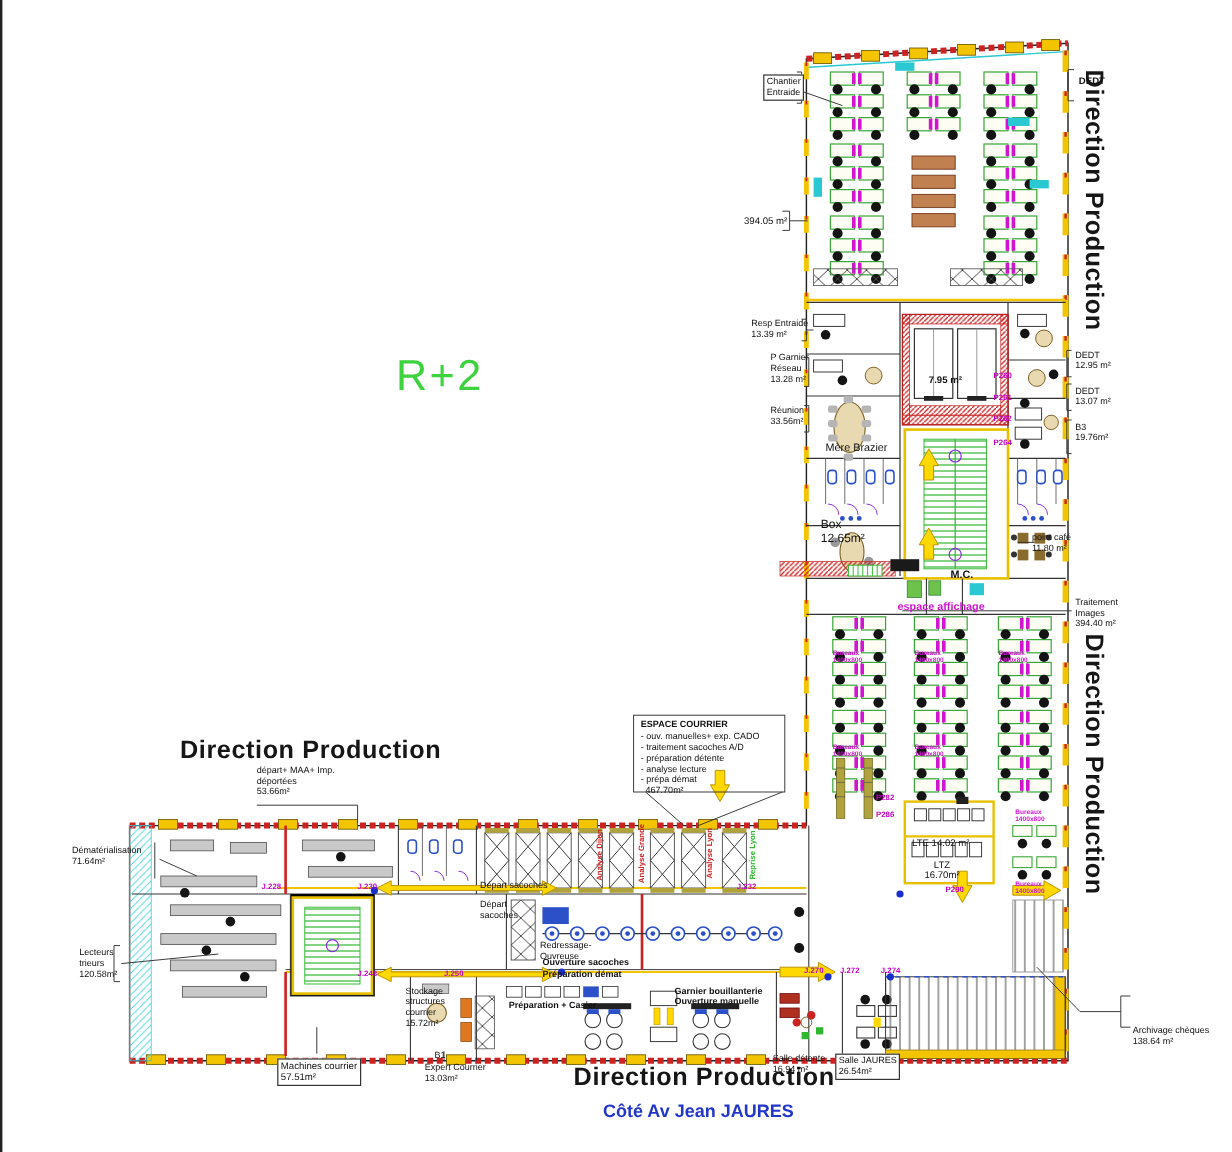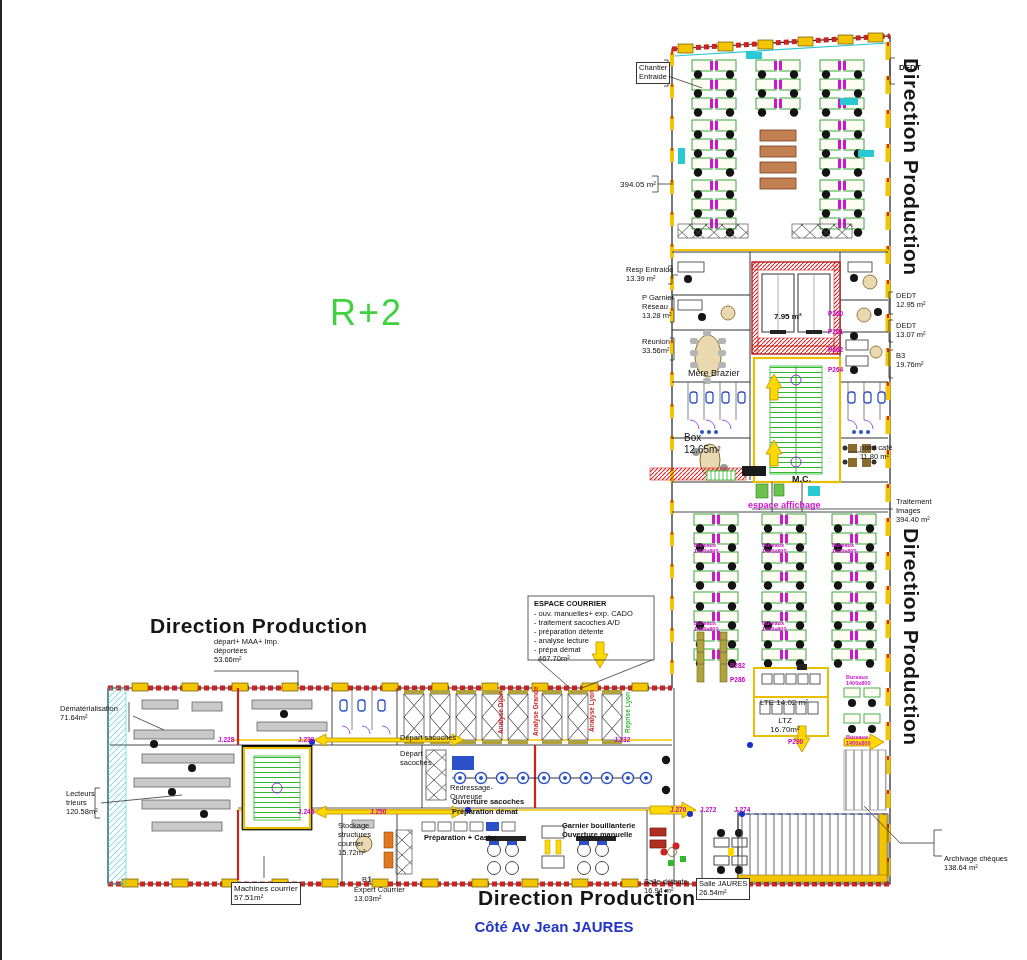--- a/index.html
+++ b/index.html
@@ -476,21 +476,21 @@
   <path d="M940,830 h-8 v26 h8 M932,843 H898 L862,806"></path>
 </g>
 </svg>
 
 <div class="lbl green-big" style="left:328px;top:292px;">R+2</div>
 
 <div class="lbl big vtitle" style="left:921px;top:58px;">Direction Production</div>
 <div class="lbl big vtitle" style="left:921px;top:528px;">Direction Production</div>
 <div class="lbl big" style="left:148px;top:614px;">Direction Production</div>
 <div class="lbl big" style="left:476px;top:886px;">Direction Production</div>
-<div class="lbl blue-cap c" style="left:412px;top:918px;width:280px;">Côté Av Jean JAURES</div>
+<div class="lbl blue-cap c" style="left:440px;top:918px;width:280px;">Côté Av Jean JAURES</div>
 
 <div class="lbl bx" style="left:634px;top:62px;">Chantier
 Entraide</div>
 <div class="lbl s8" style="left:618px;top:180px;">394.05 m²</div>
 <div class="lbl s8 b" style="left:897px;top:63px;">DEDT</div>
 
 <div class="lbl" style="left:624px;top:266px;">Resp Entraide
 13.39 m²</div>
 <div class="lbl" style="left:640px;top:294px;">P Garnier
 Réseau

